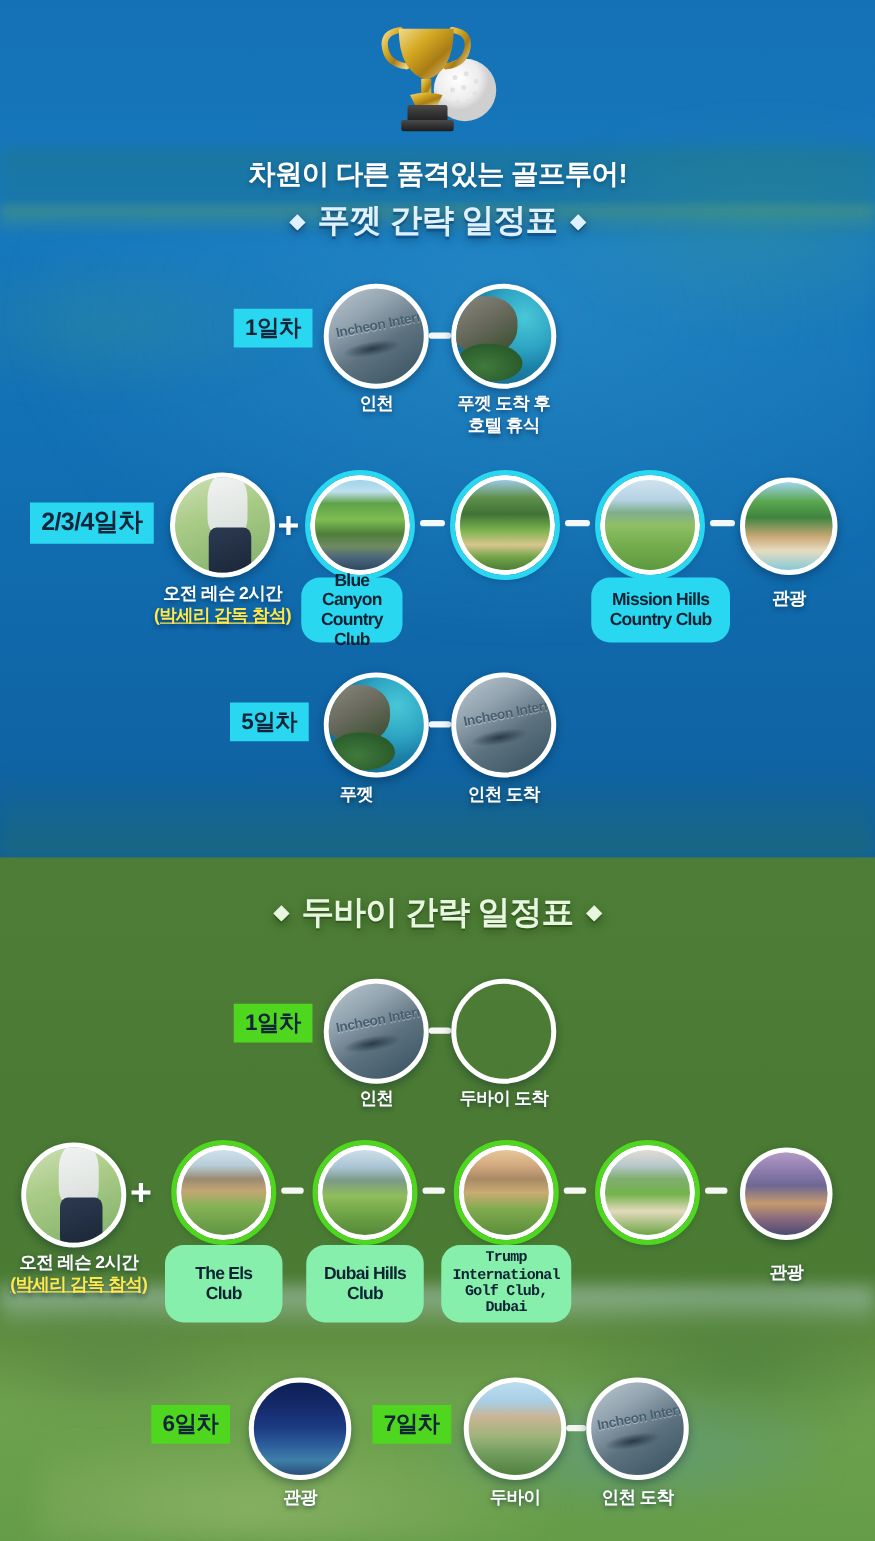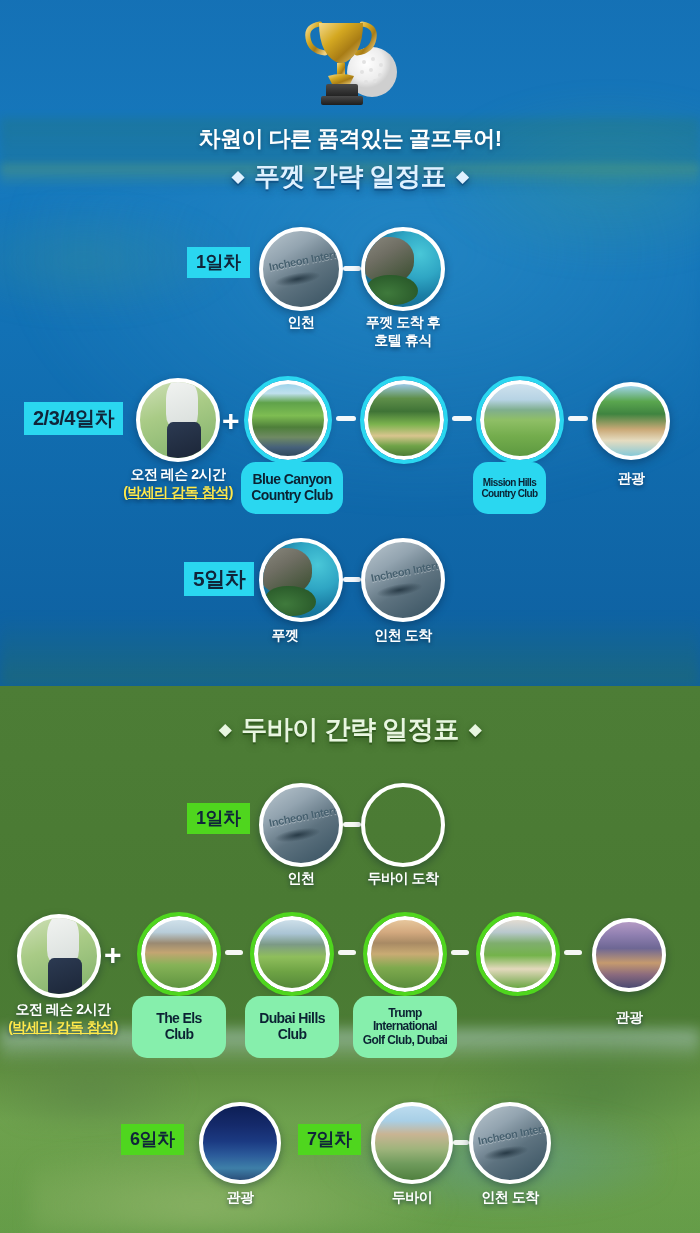--- a/index.html
+++ b/index.html
@@ -150,21 +150,21 @@
   .caption .hl { color:#ffe94a; text-decoration:underline; display:block; }
 
   .pill {
     position:absolute; text-align:center; border-radius:15px;
     font-weight:bold; color:#0b2233; letter-spacing:-.6px;
     display:flex; align-items:center; justify-content:center;
     line-height:1.12; padding:5px 4px;
   }
   .pill.cyan { background:#2ad7f0; }
   .pill.green { background:#86efac; }
-  .pill.small { font-size:12px; }
+  .pill.small { font-size:12px;font-family:Liberation Mono, monospace; }
 
   
   .img-incheon{background:
      linear-gradient(148deg,#b9c6ce 0%,#93a4b0 30%,#5d727f 58%,#36505f 100%);}
   .img-incheon::after{content:"Incheon International";position:absolute;left:6%;top:26%;
      transform:rotate(-11deg);color:#46606f;font-size:11px;font-weight:bold;letter-spacing:-.3px;
      white-space:nowrap;text-shadow:0 1px 0 rgba(255,255,255,.35);}
   .img-incheon::before{content:"";position:absolute;left:14%;top:55%;width:62%;height:16%;
      background:radial-gradient(ellipse at 50% 50%,rgba(30,48,60,.85),rgba(40,60,75,0) 70%);
      border-radius:50%;transform:rotate(-10deg);}
@@ -292,29 +292,29 @@
   </div>
 
   <div class="circ cyanring img-bluecanyon" style="left:248px; top:380px; width:80px; height:80px; overflow:hidden;"></div>
   <div class="conn" style="left:336px; top:416px; width:20px;"></div>
   <div class="circ cyanring img-redmountain" style="left:364px; top:380px; width:80px; height:80px; overflow:hidden;"></div>
   <div class="conn" style="left:452px; top:416px; width:20px;"></div>
   <div class="circ cyanring img-missionhills" style="left:480px; top:380px; width:80px; height:80px; overflow:hidden;"></div>
   <div class="conn" style="left:568px; top:416px; width:20px;"></div>
   <div class="circ wring img-tourphuket" style="left:592px; top:382px; width:78px; height:78px; overflow:hidden;"></div>
 
-  <div class="pill cyan" style="left:241px; top:462px; width:102px; height:52px; font-size:14px;text-align:center;">
+  <div class="pill cyan" style="left:241px; top:462px; width:81px; height:52px; font-size:14px;text-align:center;">
     <div><span>Blue Canyon</span><br><span>Country Club</span></div>
   </div>
-  <div class="pill cyan" style="left:473px; top:462px; width:73px; height:52px; font-size:10px;">
+  <div class="pill cyan" style="left:473px; top:462px; width:111px; height:52px; font-size:14px;">
     <div><span>Mission Hills</span><br><span>Country Club</span></div>
   </div>
   <div class="caption" style="left:592px; top:470px; width:78px;">관광</div>
 
-  <div class="badge cyan" style="left:184px; top:562px; font-size:21px;">5일차</div>
+  <div class="badge cyan" style="left:184px; top:562px; font-size:18px;">5일차</div>
   <div class="circ wring img-phuket" style="left:259px; top:538px; width:84px; height:84px; overflow:hidden;"></div>
   <div class="conn" style="left:343px; top:577px; width:18px;"></div>
   <div class="circ wring img-incheon" style="left:361px; top:538px; width:84px; height:84px; overflow:hidden;"></div>
   <div class="caption" style="left:245px; top:627px; width:80px;">푸껫</div>
   <div class="caption" style="left:355px; top:627px; width:96px;">인천 도착</div>
 
   <div class="sec-dubai">
     <div class="du-solid"></div>
     <div class="du-photo"></div>
     <div class="du-ph-sky"></div>

